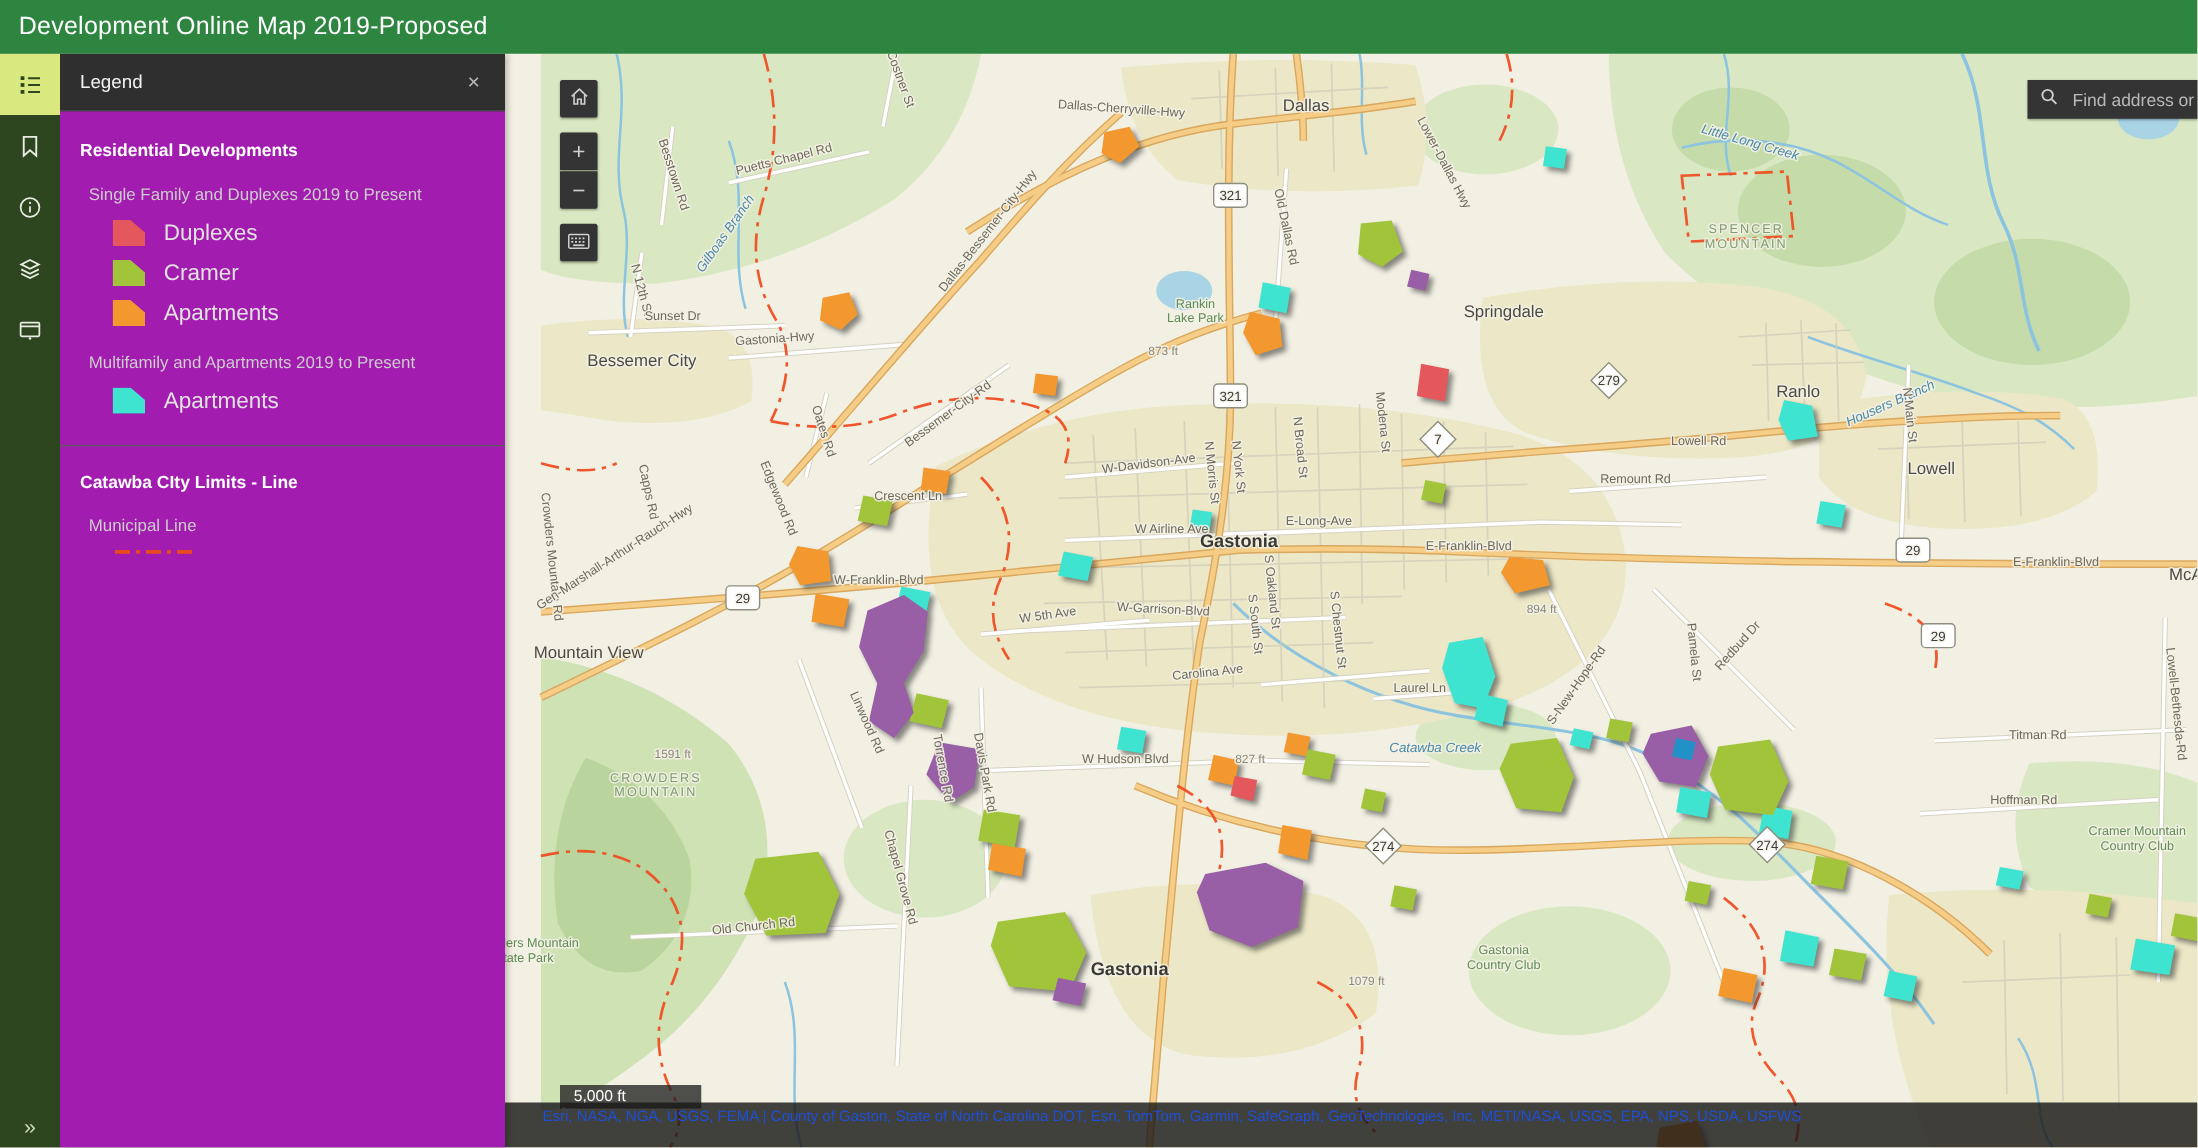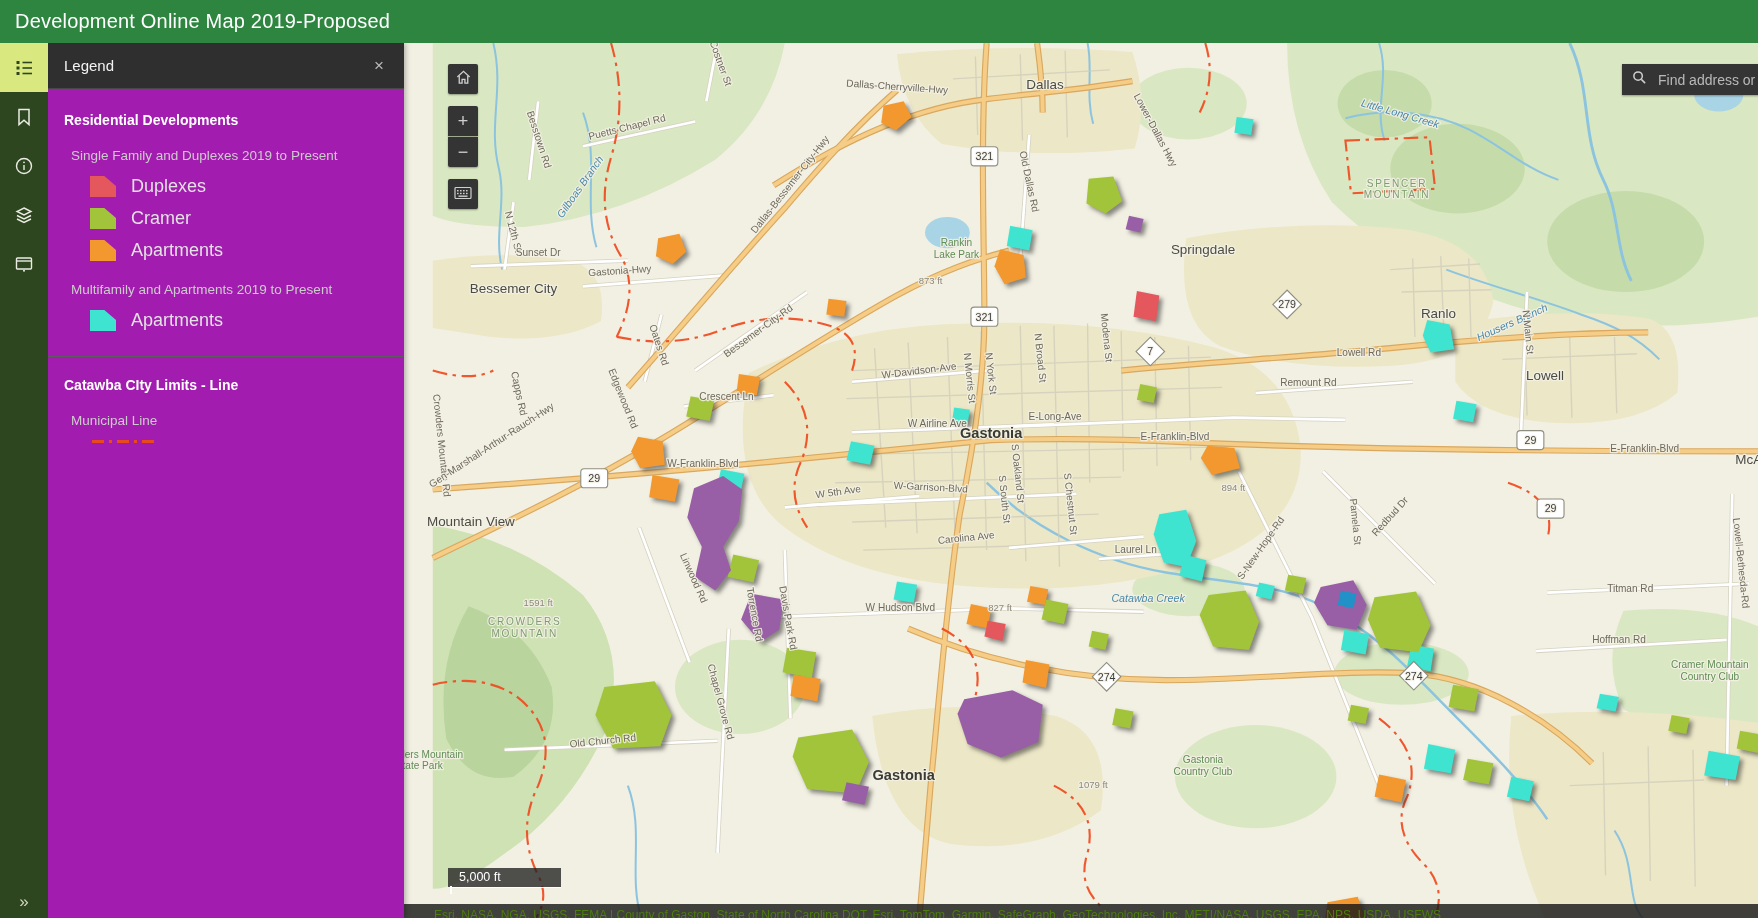--- a/index.html
+++ b/index.html
@@ -42,22 +42,22 @@
   
   .search-box{position:absolute;left:1622px;top:64px;width:210px;height:31px;background:#343434;
     display:flex;align-items:center;padding:0 10px;z-index:20;box-shadow:0 1px 2px rgba(0,0,0,.35);}
   .search-box input{background:transparent;border:0;outline:0;color:#d6d6d6;font-size:14px;margin-left:9px;width:150px;font-family:"Liberation Sans",sans-serif;}
   .search-box input::placeholder{color:#b9b9b9;}
   
   .scalebar{position:absolute;left:448px;top:868px;min-width:78px;background:rgba(32,32,32,.78);
     color:#fff;font-size:12.5px;padding:2px 24px 3px 9px;z-index:20;border-left:2px solid rgba(32,32,32,0);}
   .scalebar:after{content:"";position:absolute;left:0;bottom:-7px;width:2px;height:8px;background:#fff;}
   .scalebar:before{content:"";position:absolute;left:0;bottom:-1px;width:100%;height:1px;background:#fff;opacity:.9;}
-  .attribution{position:absolute;left:0;right:0;bottom:0;height:14px;background:rgba(24,24,24,.82);
-    color:#4d7c0f;font-size:12px;line-height:22px;padding-left:434px;white-space:nowrap;overflow:hidden;z-index:25;}
+  .attribution{position:absolute;left:0;right:0;bottom:0;height:36px;background:rgba(24,24,24,.82);
+    color:#1d4ed8;font-size:12px;line-height:22px;padding-left:434px;white-space:nowrap;overflow:hidden;z-index:25;}
   
   #map{position:absolute;top:43px;left:0;width:1758px;height:875px;z-index:1;}
   #map svg{position:absolute;inset:0;width:100%;height:100%;}
   #map text{font-family:"Liberation Sans",sans-serif;paint-order:stroke;stroke:rgba(243,241,229,.85);stroke-width:2.2px;stroke-linejoin:round;}
   .l-place{font-size:12px;fill:#4b4b44;}
   .l-placeb{font-size:13px;font-weight:bold;fill:#3a3a35;}
   .l-road{font-size:9px;fill:#6e695c;}
   .l-water{font-size:9.5px;font-style:italic;fill:#4a88aa;stroke-width:1.6px;}
   .l-park{font-size:9px;fill:#618c55;}
   .l-parkcaps{font-size:9px;fill:#7e9c72;letter-spacing:1.5px;}

